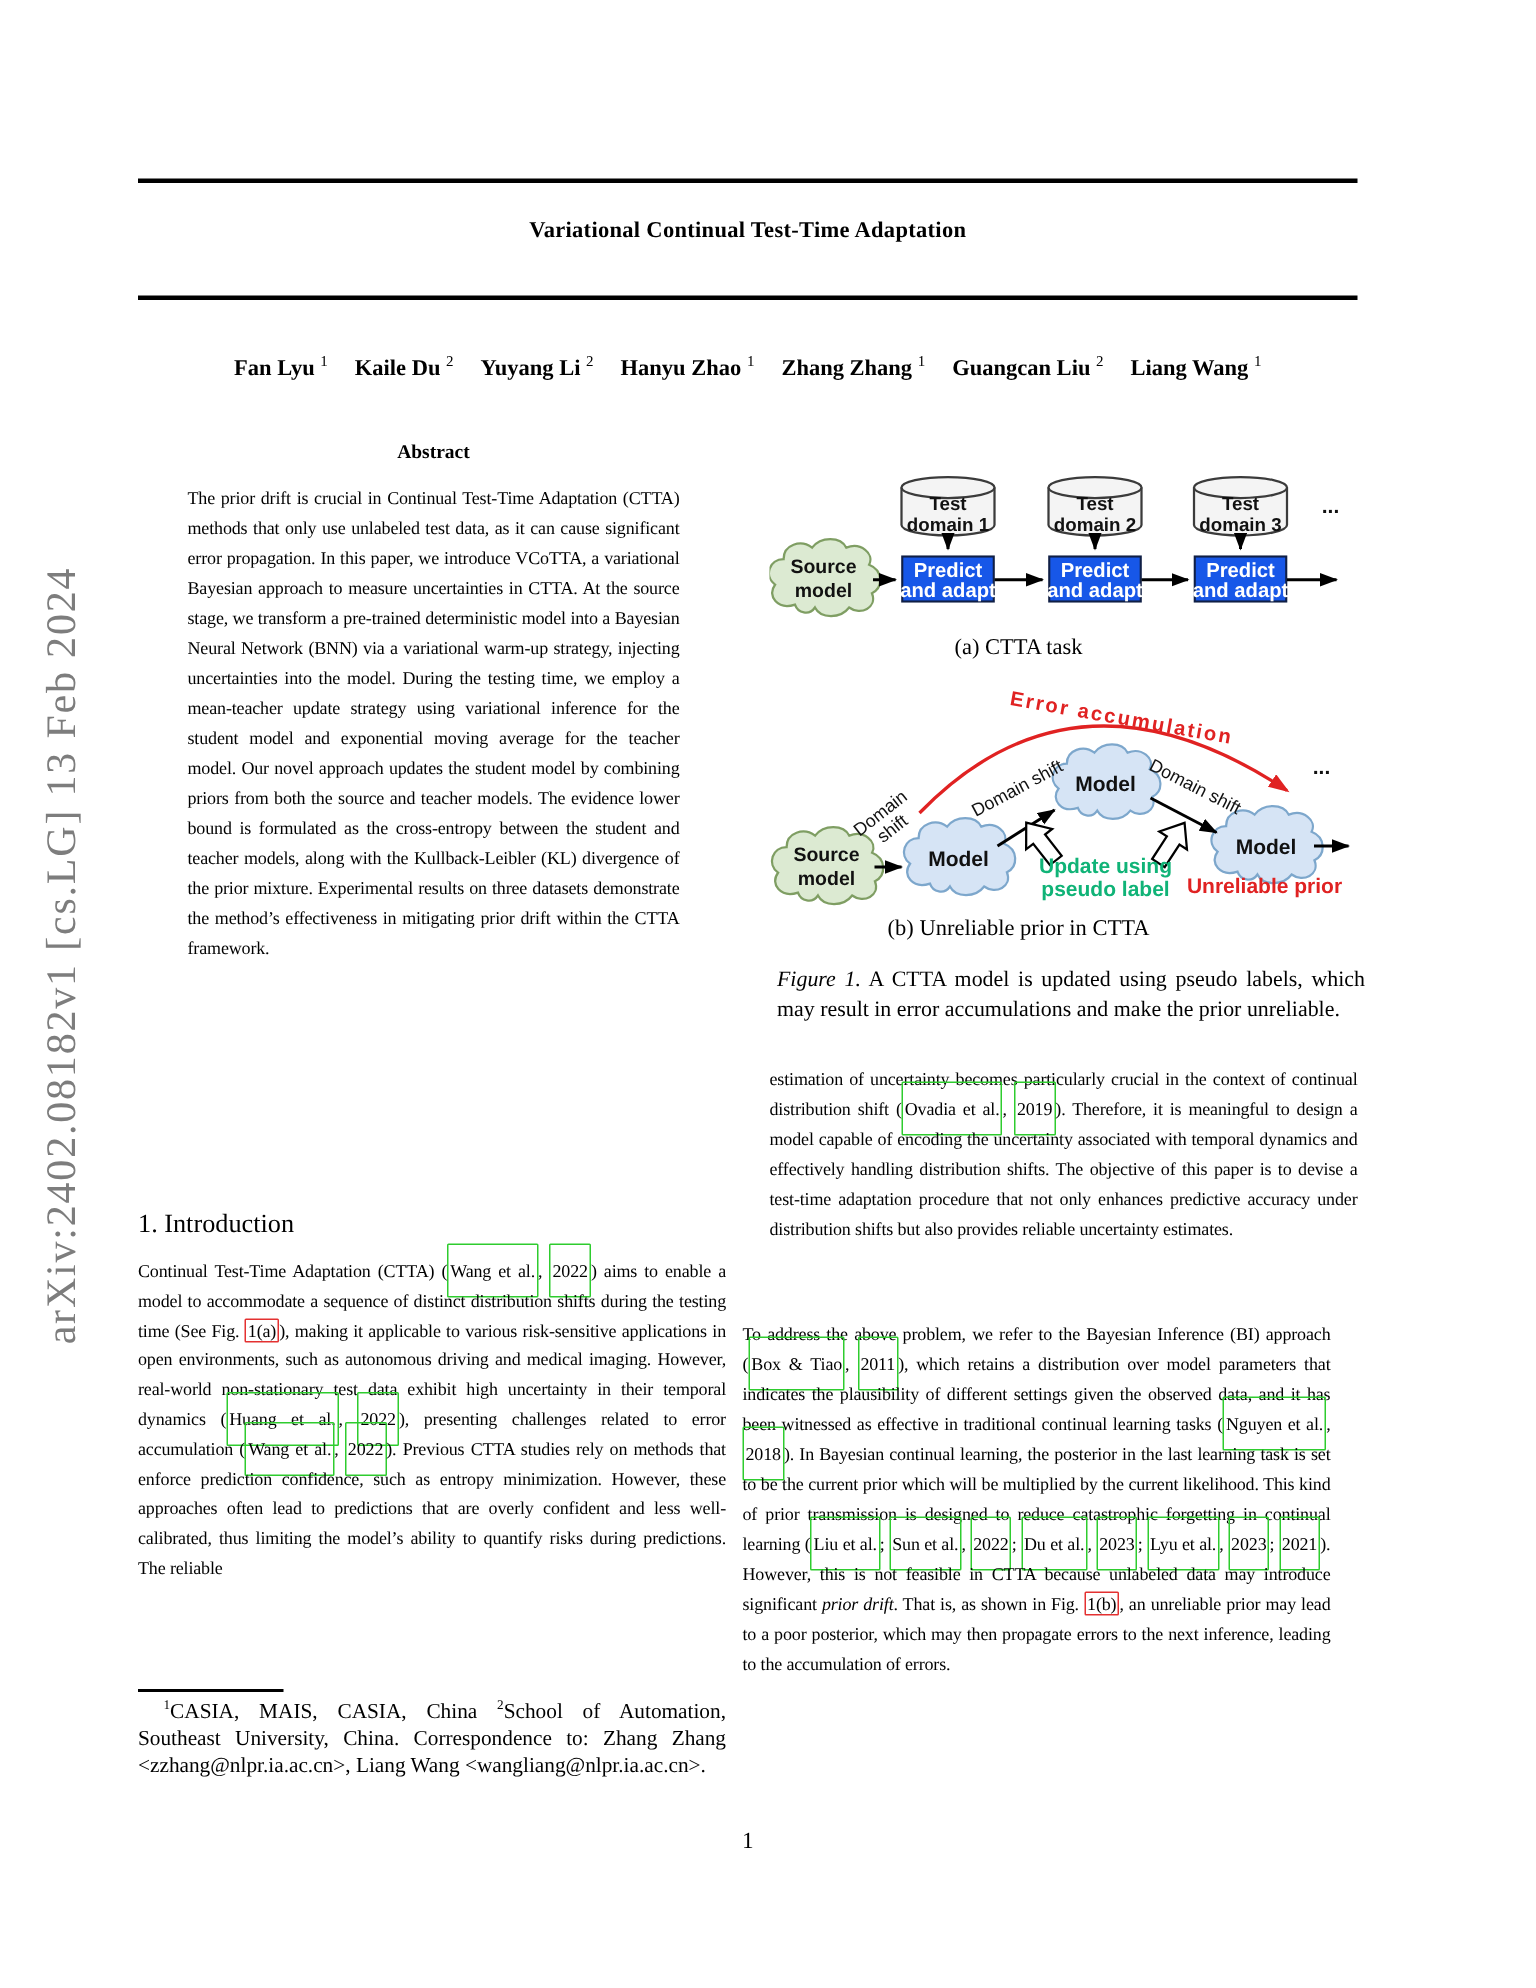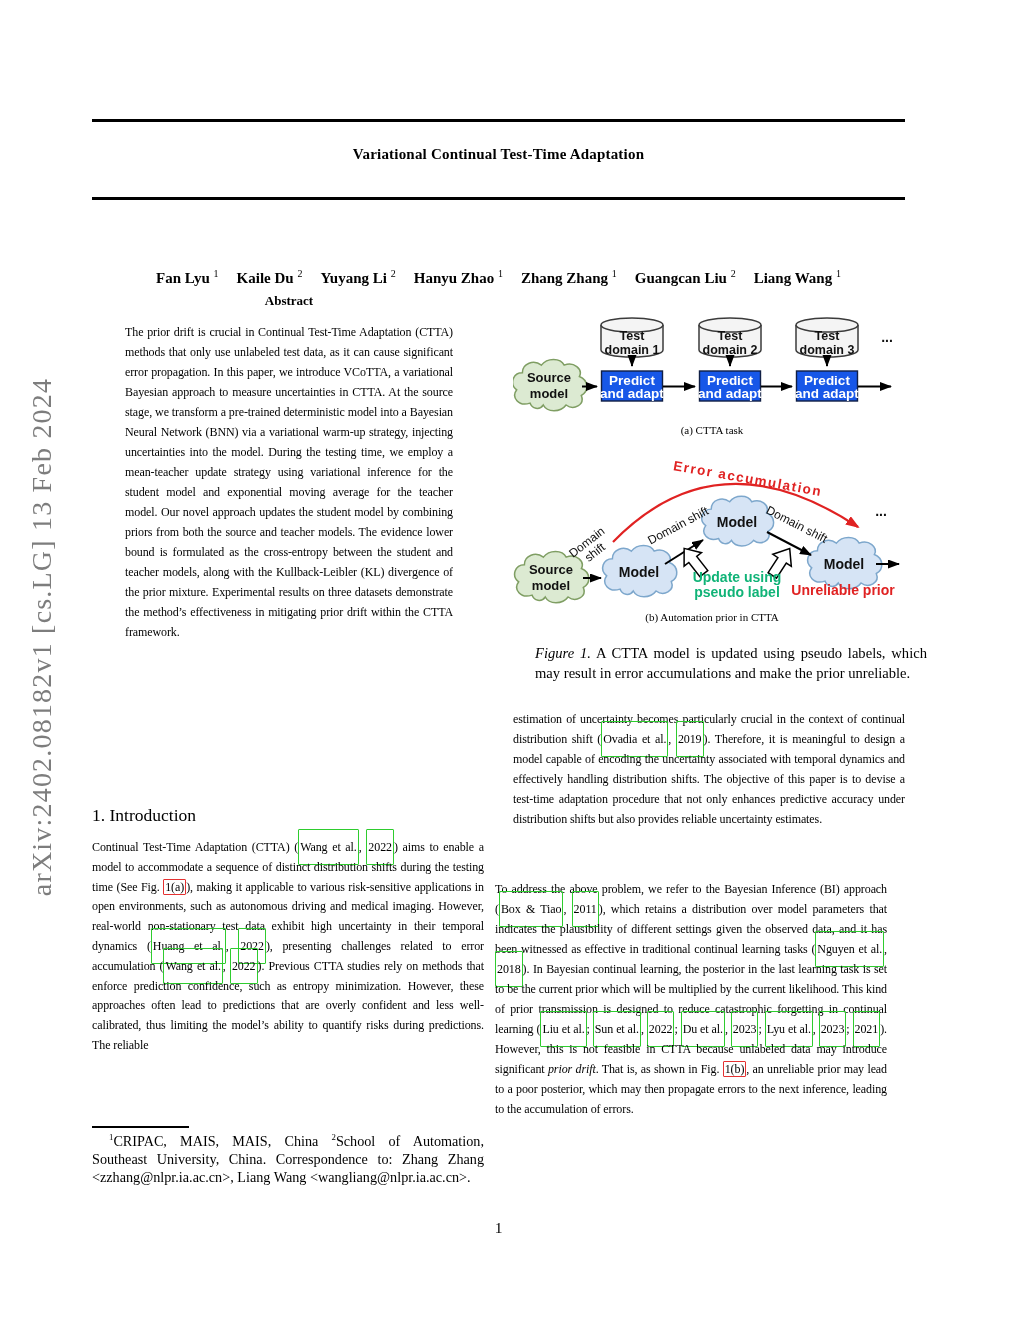--- a/index.html
+++ b/index.html
@@ -9,21 +9,21 @@
     position:relative; width:1024px; height:1325px; background:#ffffff;
     font-family:"Liberation Serif","DejaVu Serif",serif; color:#000; overflow:hidden;
   }
   .rule { position:absolute; left:92px; width:813px; height:3px; background:#000; }
   .title {
     position:absolute; top:146px; left:92px; width:813px; text-align:center;
     font-size:15px; font-weight:bold; letter-spacing:0.2px;
   }
   .authors {
     position:absolute; top:236px; left:92px; width:813px; text-align:center;
-    font-size:15px; font-weight:bold;margin-top:32px;
+    font-size:15px; font-weight:bold;
   }
   .author { margin:0 9px; white-space:nowrap; }
   .author sup { font-size:10px; font-weight:normal; }
   .stamp {
     position:absolute; top:637px; left:42px;
     transform:translate(-50%,-50%) rotate(-90deg);
     font-size:28px; color:#7d7d7d; letter-spacing:1.2px; white-space:nowrap;
   }
   .h-abstract {
     position:absolute; top:293px; left:125px; width:328px; text-align:center;
@@ -33,22 +33,22 @@
   .abstract-text { position:absolute; top:322px; left:125px; width:328px; }
   .h-section { position:absolute; top:805px; left:92px; font-weight:normal; font-size:17.5px; }
   .intro-text { position:absolute; top:838px; left:92px; width:392px; line-height:19.8px; }
   .footnote-rule { position:absolute; top:1126px; left:92px; width:97px; height:1.5px; background:#000; }
   .footnote {
     position:absolute; top:1133px; left:92px; width:392px;
     font-size:14.2px; line-height:17.8px; text-align:justify; text-indent:17px;
   }
   .pagenum { position:absolute; top:1219px; left:92px; width:813px; text-align:center; font-size:15.5px; }
   .figsvg { position:absolute; left:513px; }
-  .subcap { position:absolute; left:516px; width:392px; text-align:center; font-size:11px; }
-  .figcap { position:absolute; top:644px; left:535px; width:392px; font-size:14.6px; line-height:19.6px; text-align:justify; }
+  .subcap { position:absolute; left:483px; width:392px; text-align:center; font-size:15px; }
+  .figcap { position:absolute; top:644px; left:518px; width:392px; font-size:14.6px; line-height:19.6px; text-align:justify; }
   .rc-p1 { position:absolute; top:709px; left:513px; width:392px; }
   .rc-p2 { position:absolute; top:879px; left:495px; width:392px; }
 
   
   .seg-green { border:1.5px solid #2ecc2e; padding:10px 1px; border-radius:1px; }
   .seg-red { border:1.5px solid #e43131; padding:0 1px; border-radius:1px; }
   .seg-italic { font-style:italic; }
   .seg-sup { vertical-align:super; font-size:0.62em; line-height:0; }
 
   
@@ -81,21 +81,21 @@
 
   <div class="authors"><span class="author"><span>Fan Lyu</span> <sup>1</sup></span><span class="author"><span>Kaile Du</span> <sup>2</sup></span><span class="author"><span>Yuyang Li</span> <sup>2</sup></span><span class="author"><span>Hanyu Zhao</span> <sup>1</sup></span><span class="author"><span>Zhang Zhang</span> <sup>1</sup></span><span class="author"><span>Guangcan Liu</span> <sup>2</sup></span><span class="author"><span>Liang Wang</span> <sup>1</sup></span></div>
 
   <div class="h-abstract">Abstract</div>
   <div class="bodytext abstract-text">The prior drift is crucial in Continual Test-Time Adaptation (CTTA) methods that only use unlabeled test data, as it can cause significant error propagation. In this paper, we introduce VCoTTA, a variational Bayesian approach to measure uncertainties in CTTA. At the source stage, we transform a pre-trained deterministic model into a Bayesian Neural Network (BNN) via a variational warm-up strategy, injecting uncertainties into the model. During the testing time, we employ a mean-teacher update strategy using variational inference for the student model and exponential moving average for the teacher model. Our novel approach updates the student model by combining priors from both the source and teacher models. The evidence lower bound is formulated as the cross-entropy between the student and teacher models, along with the Kullback-Leibler (KL) divergence of the prior mixture. Experimental results on three datasets demonstrate the method’s effectiveness in mitigating prior drift within the CTTA framework.</div>
 
   <div class="h-section">1. Introduction</div>
   <div class="bodytext intro-text"><span>Continual Test-Time Adaptation (CTTA) (</span><span class="seg-green">Wang et al.</span><span>, </span><span class="seg-green">2022</span><span>) aims to enable a model to accommodate a sequence of distinct distribution shifts during the testing time (See Fig. </span><span class="seg-red">1(a)</span><span>), making it applicable to various risk-sensitive applications in open environments, such as autonomous driving and medical imaging.  However, real-world non-stationary test data exhibit high uncertainty in their temporal dynamics (</span><span class="seg-green">Huang et al.</span><span>, </span><span class="seg-green">2022</span><span>), presenting challenges related to error accumulation (</span><span class="seg-green">Wang et al.</span><span>, </span><span class="seg-green">2022</span><span>).  Previous CTTA studies rely on methods that enforce prediction confidence, such as entropy minimization. However, these approaches often lead to predictions that are overly confident and less well-calibrated, thus limiting the model’s ability to quantify risks during predictions.  The reliable</span></div>
 
   <div class="footnote-rule"></div>
-  <div class="footnote"><span class="seg-sup">1</span><span>CRIPAC, MAIS, MAIS, China </span><span class="seg-sup">2</span><span>School of Automation, Southeast University, China.  Correspondence to: Zhang Zhang &lt;zzhang@nlpr.ia.ac.cn&gt;, Liang Wang &lt;wangliang@nlpr.ia.ac.cn&gt;.</span></div>
+  <div class="footnote"><span class="seg-sup">1</span><span>CASIA, MAIS, CASIA, China </span><span class="seg-sup">2</span><span>School of Automation, Southeast University, China.  Correspondence to: Zhang Zhang &lt;zzhang@nlpr.ia.ac.cn&gt;, Liang Wang &lt;wangliang@nlpr.ia.ac.cn&gt;.</span></div>
 
   <div class="pagenum">1</div>
 
   <svg class="figsvg" style="top:312px;" width="392" height="112" viewBox="0 0 392 112">
     <defs>
       <marker id="mA" markerWidth="13" markerHeight="11" refX="11" refY="4.5" orient="auto" markerUnits="userSpaceOnUse">
         <path d="M0,0 L12,4.5 L0,9 Z" fill="#000"></path>
       </marker>
     </defs>
     <g>
@@ -196,20 +196,20 @@
     <text class="ds" transform="translate(167,71) rotate(-28)" text-anchor="middle">Domain shift</text>
     <text class="ds" transform="translate(282,70) rotate(27)" text-anchor="middle">Domain shift</text>
 
     <polygon class="blockarrow" transform="translate(181,103) rotate(-38)" points="0,-16 11,-2 5,-2 5,16 -5,16 -5,-2 -11,-2"></polygon>
     <polygon class="blockarrow" transform="translate(268,104) rotate(33)" points="0,-16 11,-2 5,-2 5,16 -5,16 -5,-2 -11,-2"></polygon>
 
     <text class="greenlab" x="224" y="124" text-anchor="middle">Update using</text>
     <text class="greenlab" x="224" y="139" text-anchor="middle">pseudo label</text>
     <text class="redlab" x="330" y="137" text-anchor="middle">Unreliable prior</text>
   </svg>
-  <div class="subcap" style="top:611px;">(b) Automation prior in CTTA</div>
+  <div class="subcap" style="top:611px;">(b) Unreliable prior in CTTA</div>
 
   <div class="figcap"><span class="seg-italic">Figure 1.</span><span> A CTTA model is updated using pseudo labels, which may result in error accumulations and make the prior unreliable.</span></div>
 
   <div class="bodytext rc-p1"><span>estimation of uncertainty becomes particularly crucial in the context of continual distribution shift (</span><span class="seg-green">Ovadia et al.</span><span>, </span><span class="seg-green">2019</span><span>). Therefore, it is meaningful to design a model capable of encoding the uncertainty associated with temporal dynamics and effectively handling distribution shifts.  The objective of this paper is to devise a test-time adaptation procedure that not only enhances predictive accuracy under distribution shifts but also provides reliable uncertainty estimates.</span></div>
   <div class="bodytext rc-p2"><span>To address the above problem, we refer to the Bayesian Inference (BI) approach (</span><span class="seg-green">Box &amp; Tiao</span><span>, </span><span class="seg-green">2011</span><span>), which retains a distribution over model parameters that indicates the plausibility of different settings given the observed data, and it has been witnessed as effective in traditional continual learning tasks (</span><span class="seg-green">Nguyen et al.</span><span>, </span><span class="seg-green">2018</span><span>). In Bayesian continual learning, the posterior in the last learning task is set to be the current prior which will be multiplied by the current likelihood. This kind of prior transmission is designed to reduce catastrophic forgetting in continual learning (</span><span class="seg-green">Liu et al.</span><span>; </span><span class="seg-green">Sun et al.</span><span>, </span><span class="seg-green">2022</span><span>; </span><span class="seg-green">Du et al.</span><span>, </span><span class="seg-green">2023</span><span>; </span><span class="seg-green">Lyu et al.</span><span>, </span><span class="seg-green">2023</span><span>; </span><span class="seg-green">2021</span><span>). However, this is not feasible in CTTA because unlabeled data may introduce significant </span><span class="seg-italic">prior drift</span><span>. That is, as shown in Fig. </span><span class="seg-red">1(b)</span><span>, an unreliable prior may lead to a poor posterior, which may then propagate errors to the next inference, leading to the accumulation of errors.</span></div>
 
 </div>
 
 </body></html>

